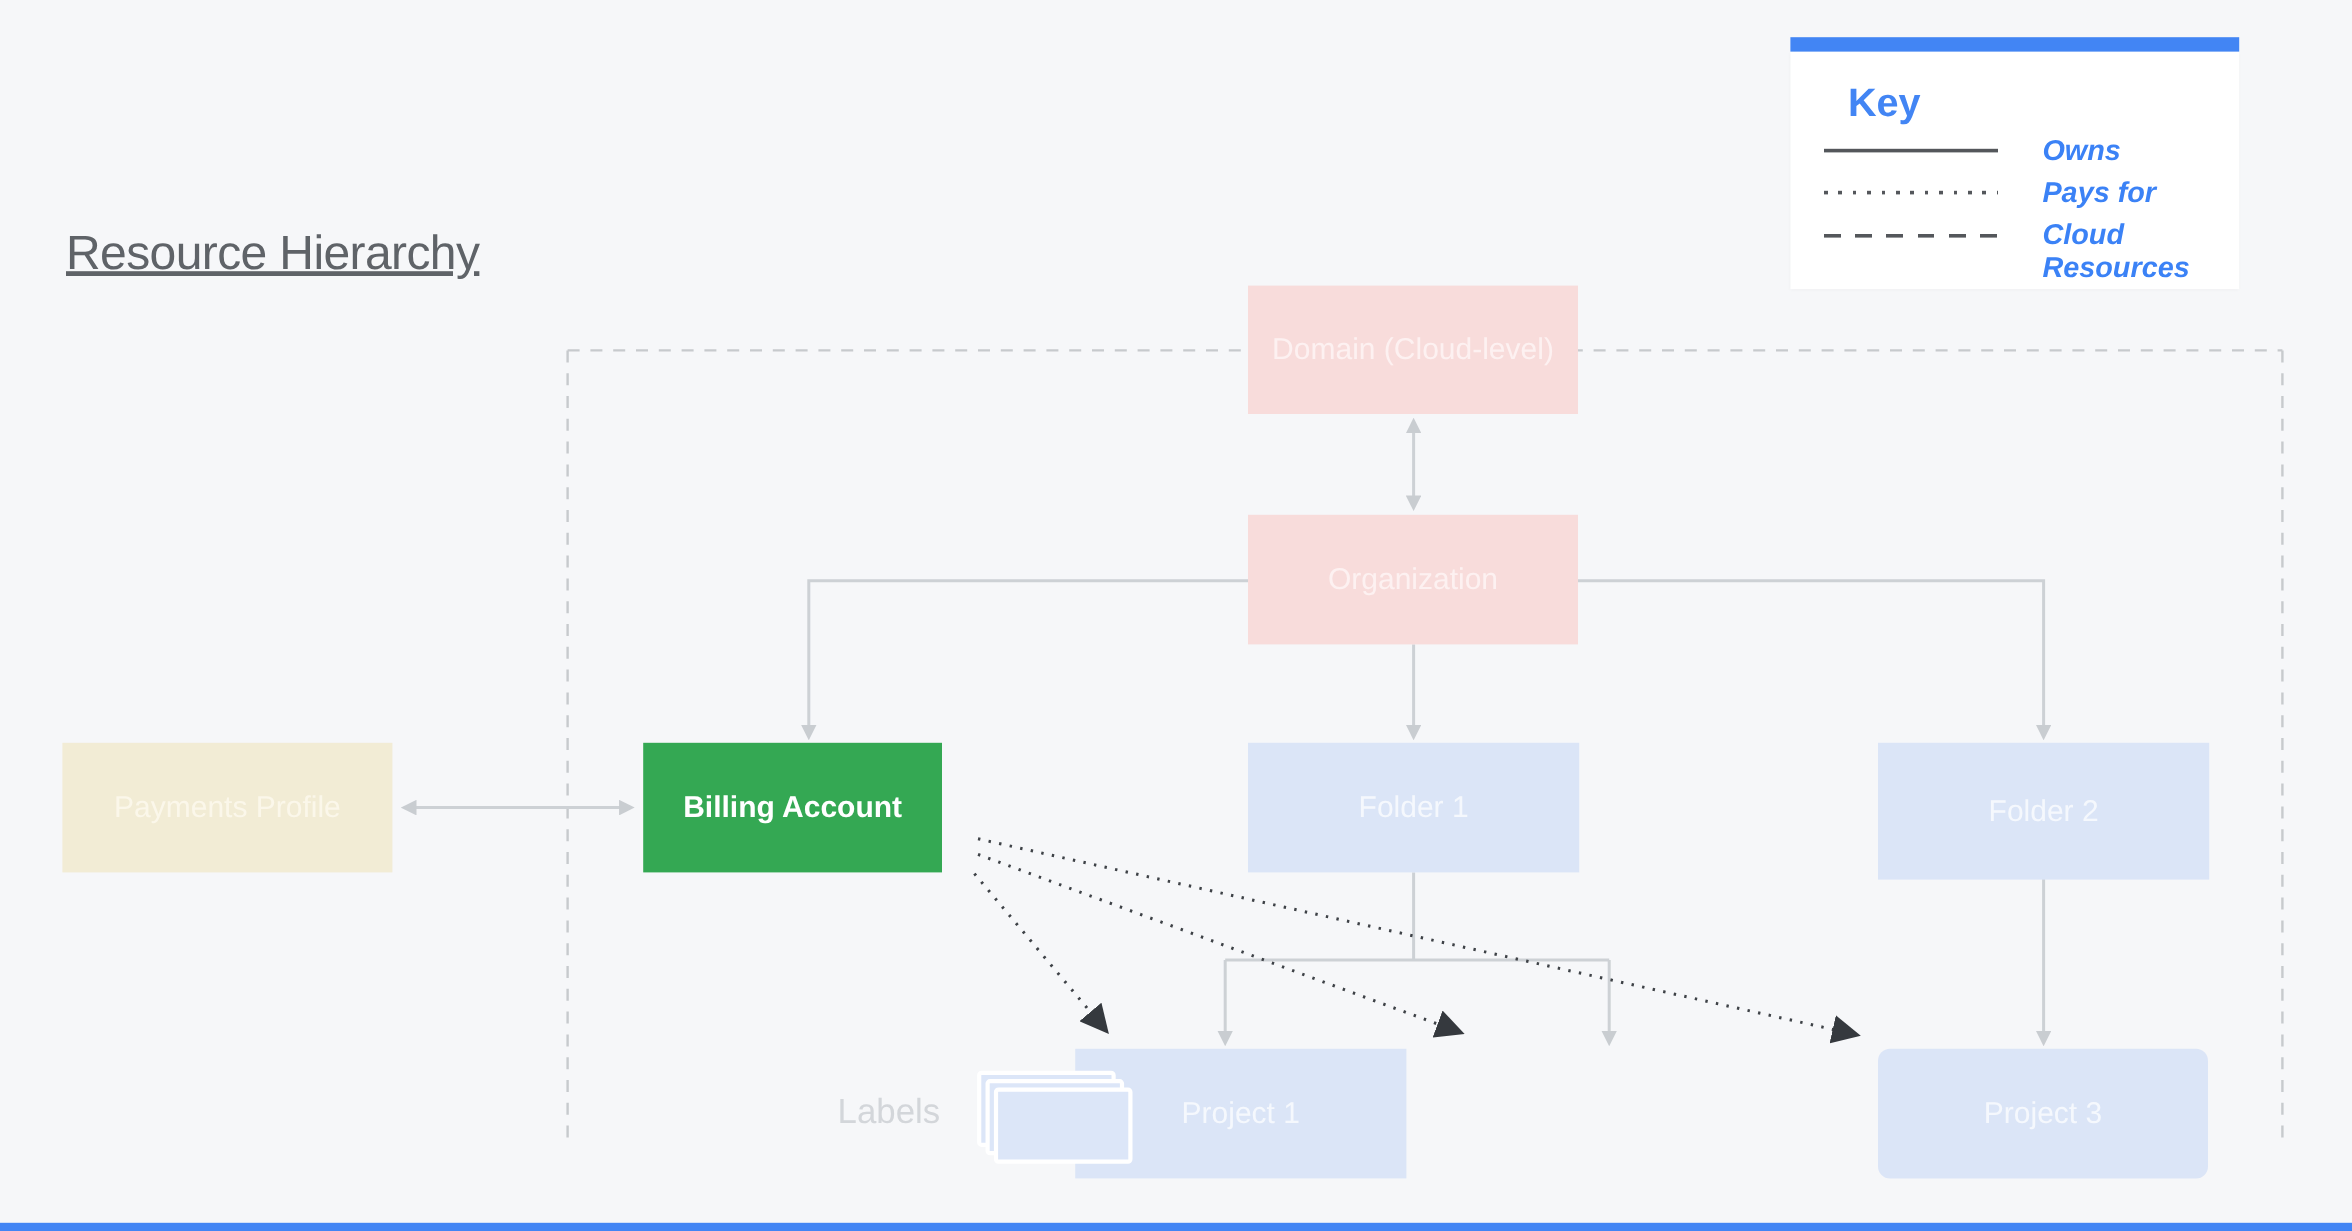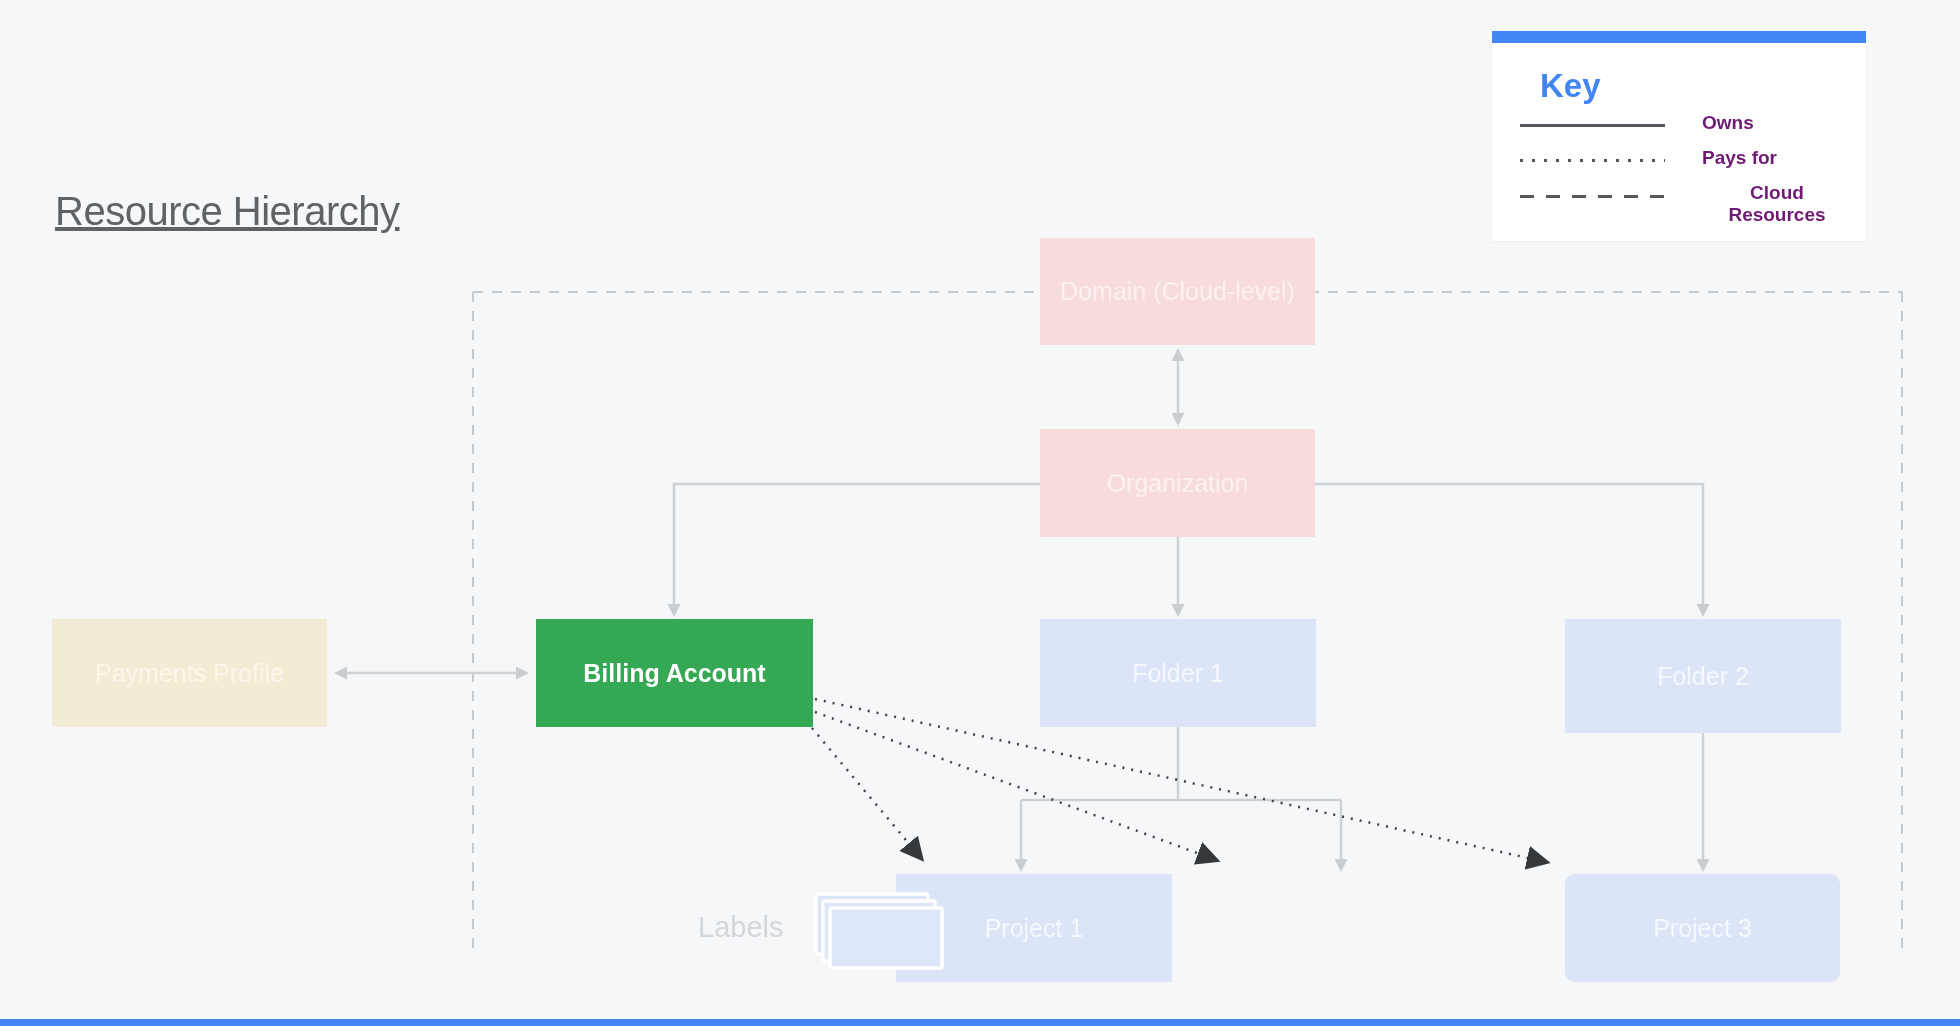--- a/index.html
+++ b/index.html
@@ -46,22 +46,23 @@
   .key-line{position:absolute;left:28px;width:145px;height:3px;}
   .key-line.solid{background:var(--dark_line,#54575b);}
   .key-line.dotted{
     background-image:repeating-linear-gradient(to right,var(--dark_line,#54575b) 0 3px,transparent 3px 12px);
   }
   .key-line.dashed{
     background-image:repeating-linear-gradient(to right,var(--dark_line,#54575b) 0 14px,transparent 14px 26px);
   }
   .key-label{
     position:absolute;left:210px;width:150px;
-    font-size:19px;font-weight:700;line-height:1.17;
-    color:#701a75;
+    font-size:24px;font-weight:700;line-height:1.17;
+    color:#3b82f6;
+    font-style:italic;
   }
   .bottom-bar{
     position:absolute;left:0;top:1019px;width:1960px;height:7px;
     background:var(--accent_blue,#4285f4);
   }
 </style>
 </head>
 <body>
 
 <div class="stage">
@@ -107,21 +108,21 @@
 
   <div class="node pink" style="left:1040px;top:238px;width:275px;height:107px;">
     <span>Domain (Cloud-level)</span>
   </div>
   <div class="node pink" style="left:1040px;top:429px;width:275px;height:108px;">
     <span>Organization</span>
   </div>
   <div class="node cream" style="left:52px;top:619px;width:275px;height:108px;">
     <span>Payments Profile</span>
   </div>
-  <div class="node green" style="left:536px;top:619px;width:277px;height:108px;">
+  <div class="node green" style="left:536px;top:619px;width:249px;height:108px;">
     <span>Billing Account</span>
   </div>
   <div class="node blue" style="left:1040px;top:619px;width:276px;height:108px;">
     <span>Folder 1</span>
   </div>
   <div class="node blue" style="left:1565px;top:619px;width:276px;height:114px;">
     <span>Folder 2</span>
   </div>
   <div class="node blue" style="left:896px;top:874px;width:276px;height:108px;">
     <span>Project 1</span>
@@ -149,17 +150,17 @@
     <div class="key-topbar"></div>
     <div class="key-heading">Key</div>
 
     <div class="key-line solid" style="top:81px;"></div>
     <div class="key-label" style="top:69px;">Owns</div>
 
     <div class="key-line dotted" style="top:116px;"></div>
     <div class="key-label" style="top:104px;">Pays for</div>
 
     <div class="key-line dashed" style="top:152px;"></div>
-    <div class="key-label" style="top:139px;text-align:center;">Cloud Resources</div>
+    <div class="key-label" style="top:139px;">Cloud Resources</div>
   </div>
 
   <div class="bottom-bar"></div>
 </div>
 
 </body></html>

